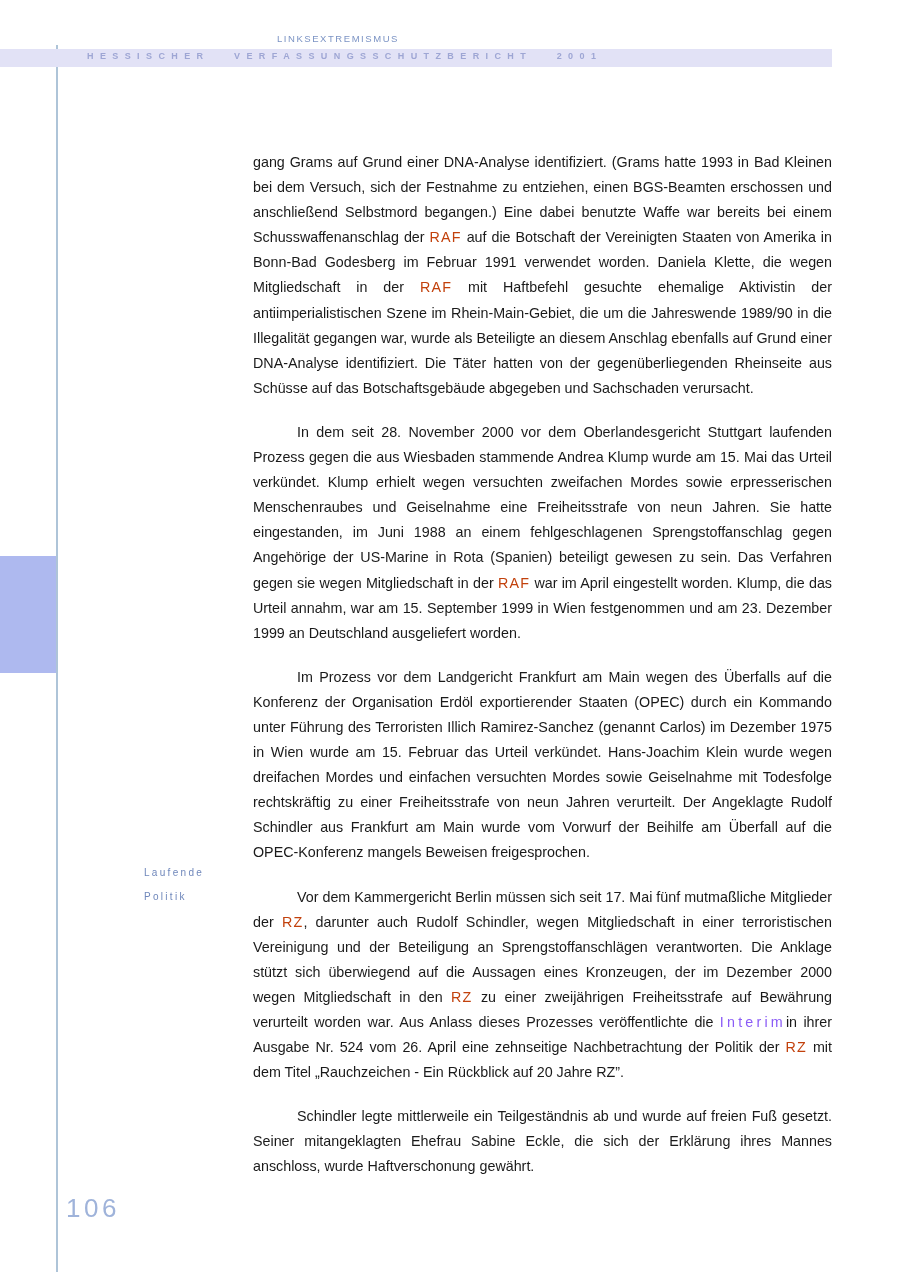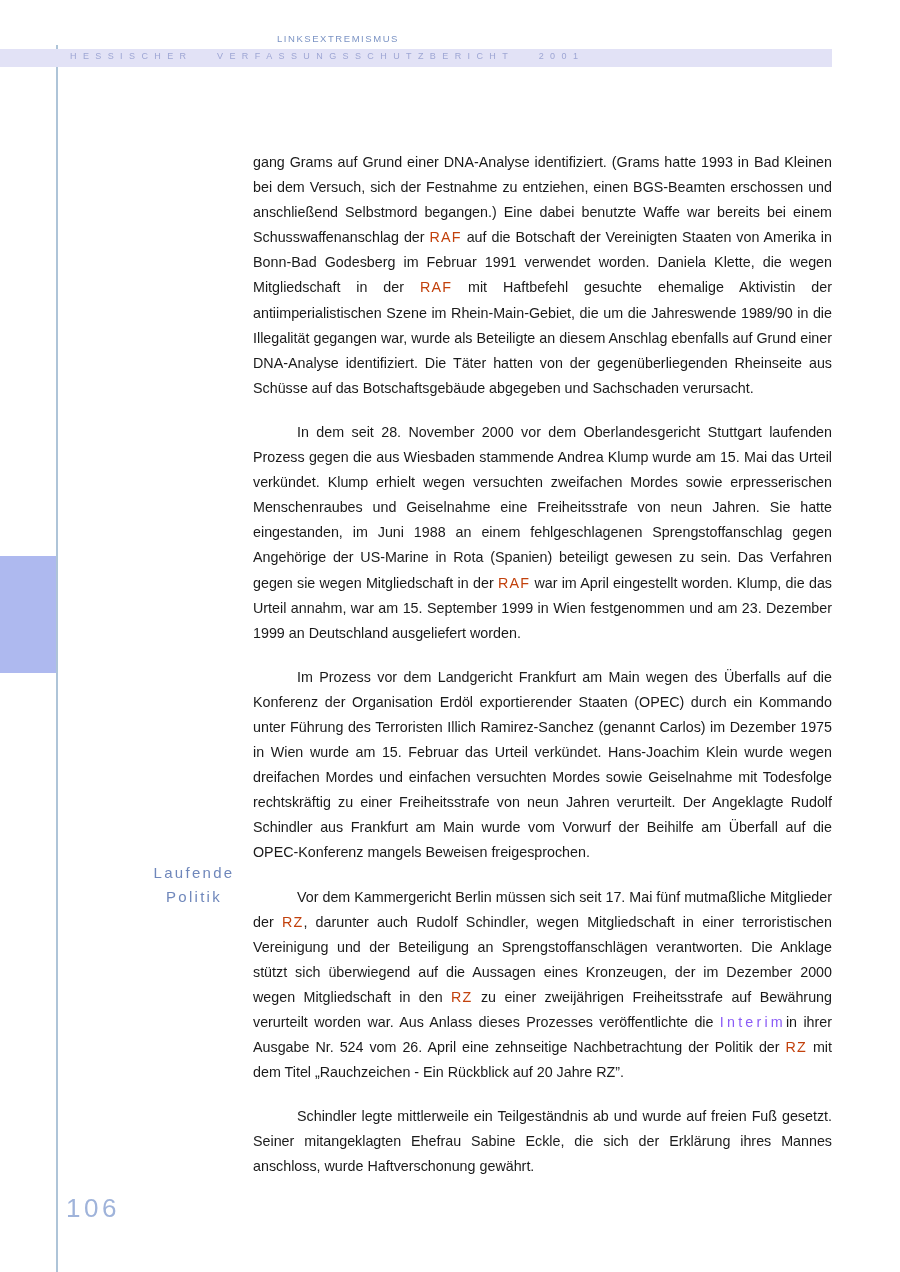--- a/index.html
+++ b/index.html
@@ -49,27 +49,28 @@
   .head-band {
     position: absolute;
     left: 0;
     top: 49px;
     width: 832px;
     height: 18px;
     background: #e2e2f6;
   }
   .head-band-text {
     position: absolute;
-    left: 70px;
+    left: 87px;
     top: 51px;
     width: 715px;
     font-size: 9px;
     letter-spacing: 6.4px;
     color: #9ea6d4;
     white-space: nowrap;
+    font-weight: bold;
   }
   .head-band-text .gap { letter-spacing: 22px; }
 
   
   .content {
     position: absolute;
     left: 253px;
     top: 150px;
     width: 579px;
   }
@@ -93,22 +94,22 @@
     color: #8b5cf6;
     letter-spacing: 3.2px;
   }
 
   
   .margin-note {
     position: absolute;
     left: 144px;
     top: 861px;
     width: 100px;
-    text-align: center;
-    font-size: 15px;
+    text-align: left;
+    font-size: 10px;
     line-height: 24px;
     letter-spacing: 2.3px;
     color: #6f87bb;
   }
   .margin-note div { white-space: nowrap; }
 
   
   .folio {
     position: absolute;
     left: 66px;

